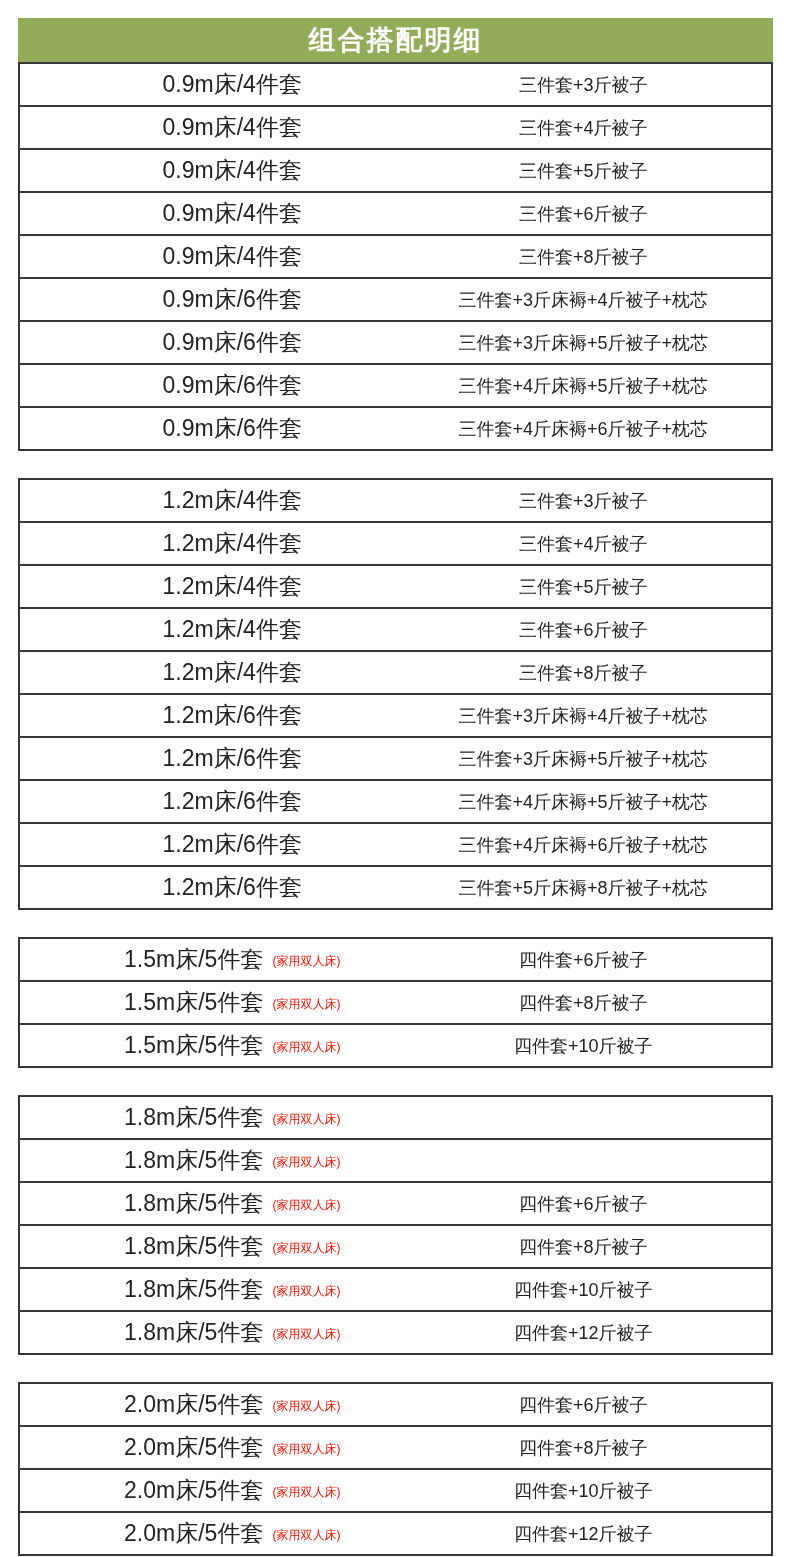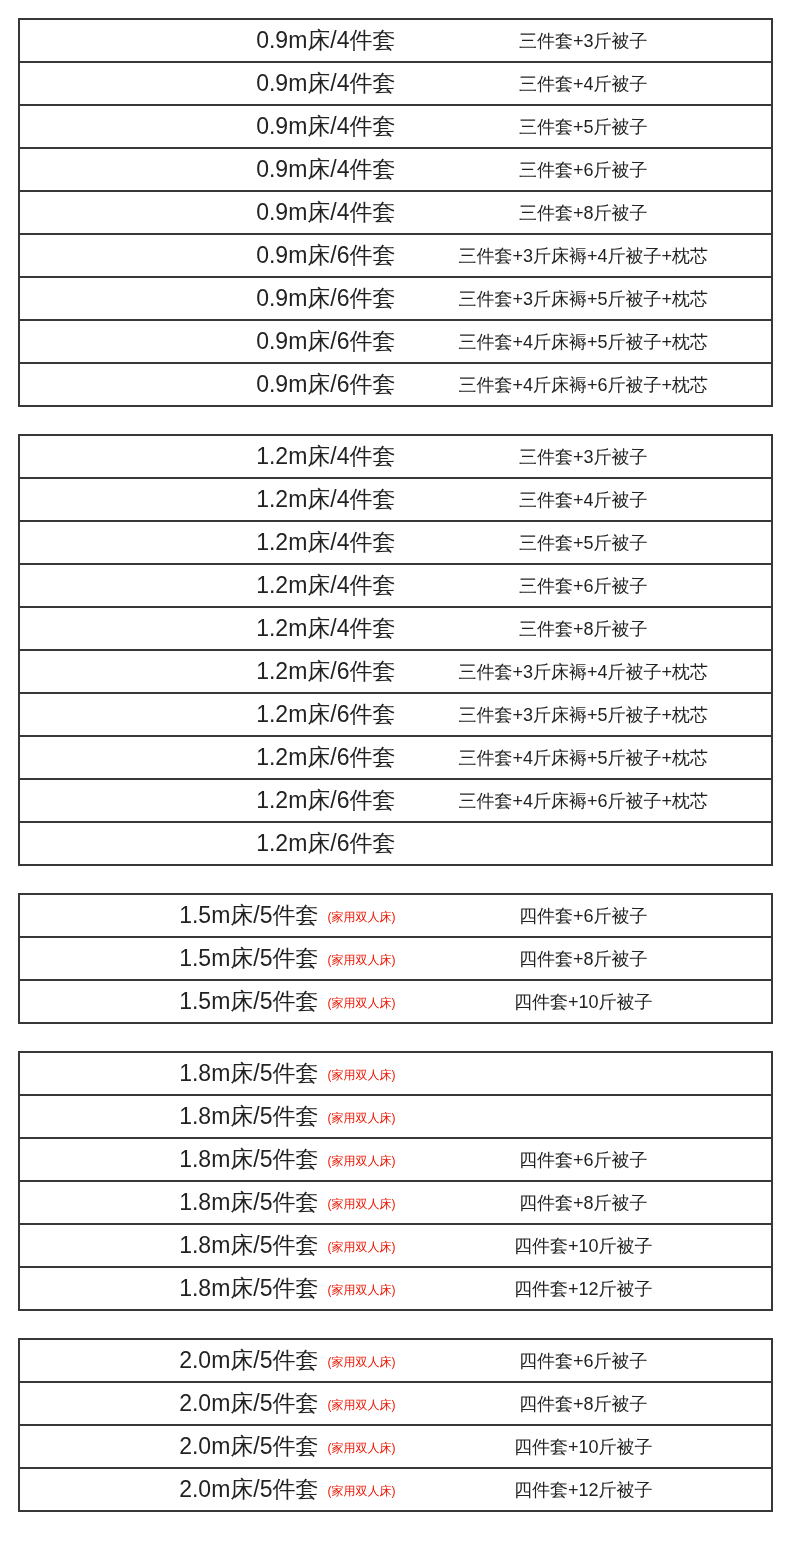--- a/index.html
+++ b/index.html
@@ -29,41 +29,44 @@
     border:2px solid var(--border,#383838);
     margin-top:-2px;
     background:#fff;
   }
   .section .row:first-child{margin-top:0;}
 
   .cell{box-sizing:border-box;display:flex;align-items:center;}
   .cell.left{
     width:50%;
     padding-left:49px;
-    justify-content:flex-end;
+    justify-content:center;
   }
   .cell.right{
     width:50%;
     justify-content:center;
   }
   .size{font-size:23px;white-space:nowrap;}
   .note{
     font-size:12px;
     color:var(--note-red,#ee1500);
     margin-left:9px;
     white-space:nowrap;
     padding-top:3px;
   }
   .combo{font-size:18px;white-space:nowrap;}
 </style>
 </head>
 <body>
 
 <div class="page">
   <div class="inner">
+    <div class="title-bar">
+      <span>组合搭配明细</span>
+    </div>
     <div id="combo-table">
         <div class="section">
           <div class="row">
             <div class="cell left">
               <span class="size">0.9m床/4件套</span>
             </div>
             <div class="cell right">
               <span class="combo">三件套+3斤被子</span>
             </div>
           </div>
@@ -201,20 +204,23 @@
             <div class="cell left">
               <span class="size">1.2m床/6件套</span>
             </div>
             <div class="cell right">
               <span class="combo">三件套+4斤床褥+6斤被子+枕芯</span>
             </div>
           </div>
           <div class="row">
             <div class="cell left">
               <span class="size">1.2m床/6件套</span>
+            </div>
+            <div class="cell right">
+              <span class="combo">三件套+5斤床褥+8斤被子+枕芯</span>
             </div>
           </div>
         </div>
         <div class="section">
           <div class="row">
             <div class="cell left">
               <span class="size">1.5m床/5件套</span>
               <span class="note">(家用双人床)</span>
             </div>
             <div class="cell right">

